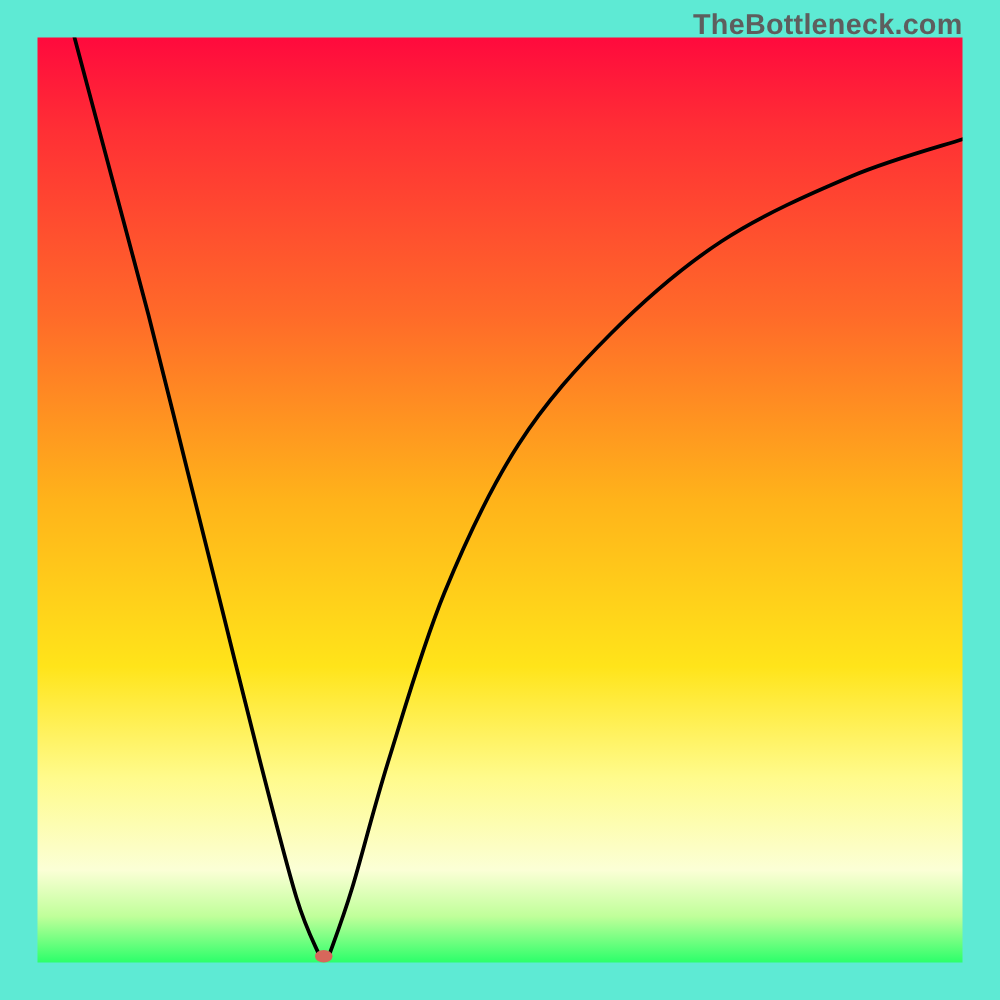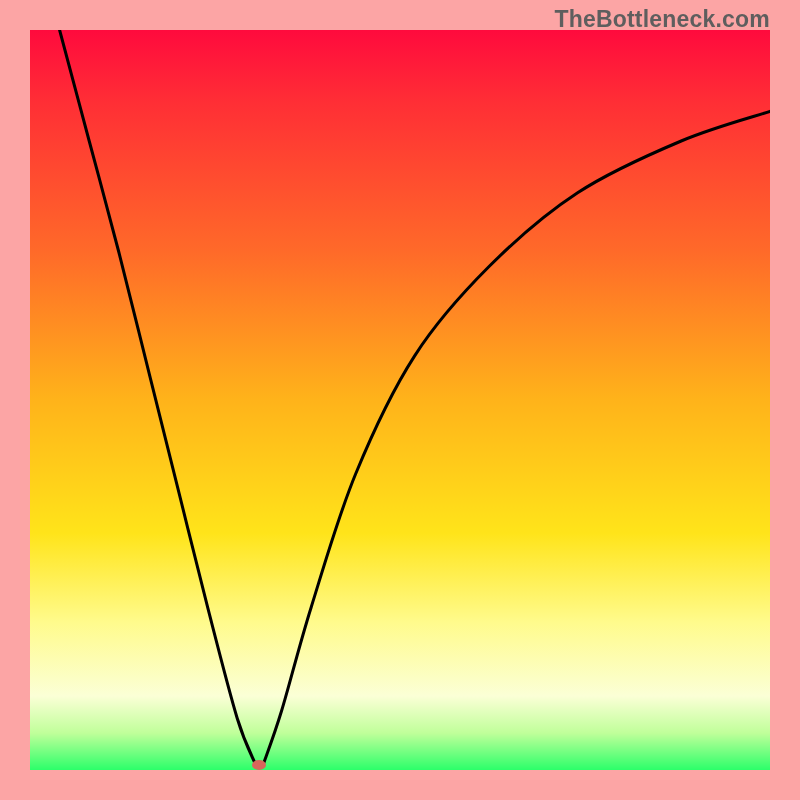--- a/index.html
+++ b/index.html
@@ -1,20 +1,20 @@
 <!DOCTYPE html>
 <html><head>
 <meta charset="utf-8">
 <style>
   * { margin: 0; padding: 0; box-sizing: border-box; }
   html, body { width: 800px; height: 800px; overflow: hidden; background: #000; }
   .container {
     width: 800px;
     height: 800px;
-    background: #fca5a5;
+    background: #5eead4;
     position: relative;
   }
   .watermark {
     position: absolute;
     top: 6px;
     right: 30px;
     color: #5e5e5e;
     font-family: Arial, Helvetica, sans-serif;
     font-size: 23px;
     font-weight: bold;

